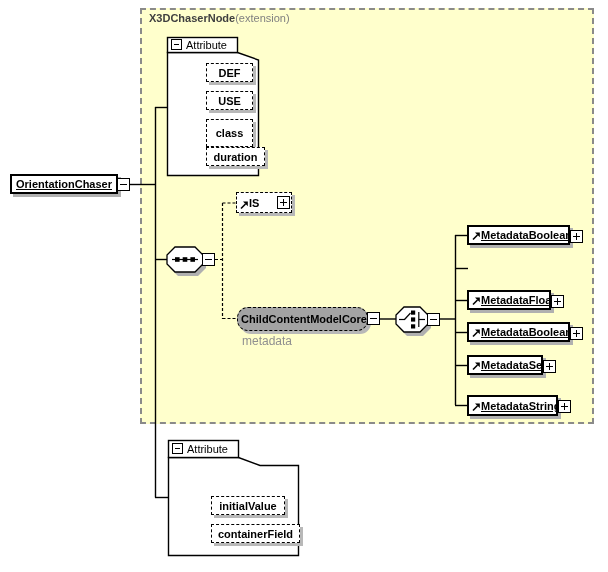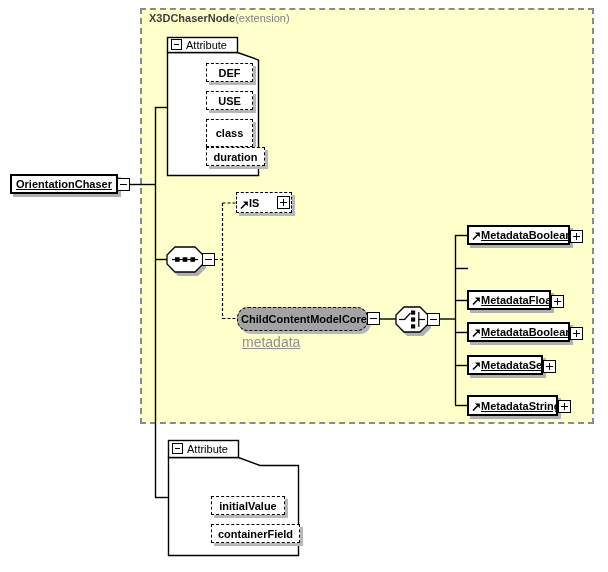--- a/index.html
+++ b/index.html
@@ -29,21 +29,21 @@
   
   .dash-elem{position:absolute;box-sizing:border-box;background:#fff;border:1px dashed #000;
         box-shadow:3px 3px 0 #b8b8b8;font-size:11px;font-weight:bold;color:#000;
         display:flex;align-items:center;padding-left:12px;white-space:nowrap;}
 
   
   .group-box{position:absolute;box-sizing:border-box;background:#a3a3a3;border:1px dashed #000;
         border-radius:11px;box-shadow:3px 3px 0 #b8b8b8;font-size:11px;font-weight:bold;
         color:#000;display:flex;align-items:center;justify-content:flex-end;white-space:nowrap;}
 
-  .annotation{position:absolute;font-size:14px;color:#909090;white-space:nowrap;text-decoration:underline;}
+  .annotation{position:absolute;font-size:12px;color:#909090;white-space:nowrap;}
 
   
   .toggle{position:absolute;width:13px;height:13px;box-sizing:border-box;background:#fff;
           border:1px solid #000;}
   .toggle .h{position:absolute;left:2px;right:2px;top:5px;height:1px;background:#000;}
   .toggle .v{position:absolute;top:2px;bottom:2px;left:5px;width:1px;background:#000;}
   .toggle.small{width:11px;height:11px;}
   .toggle.small .h{top:4px;left:2px;right:2px;}
 
   

